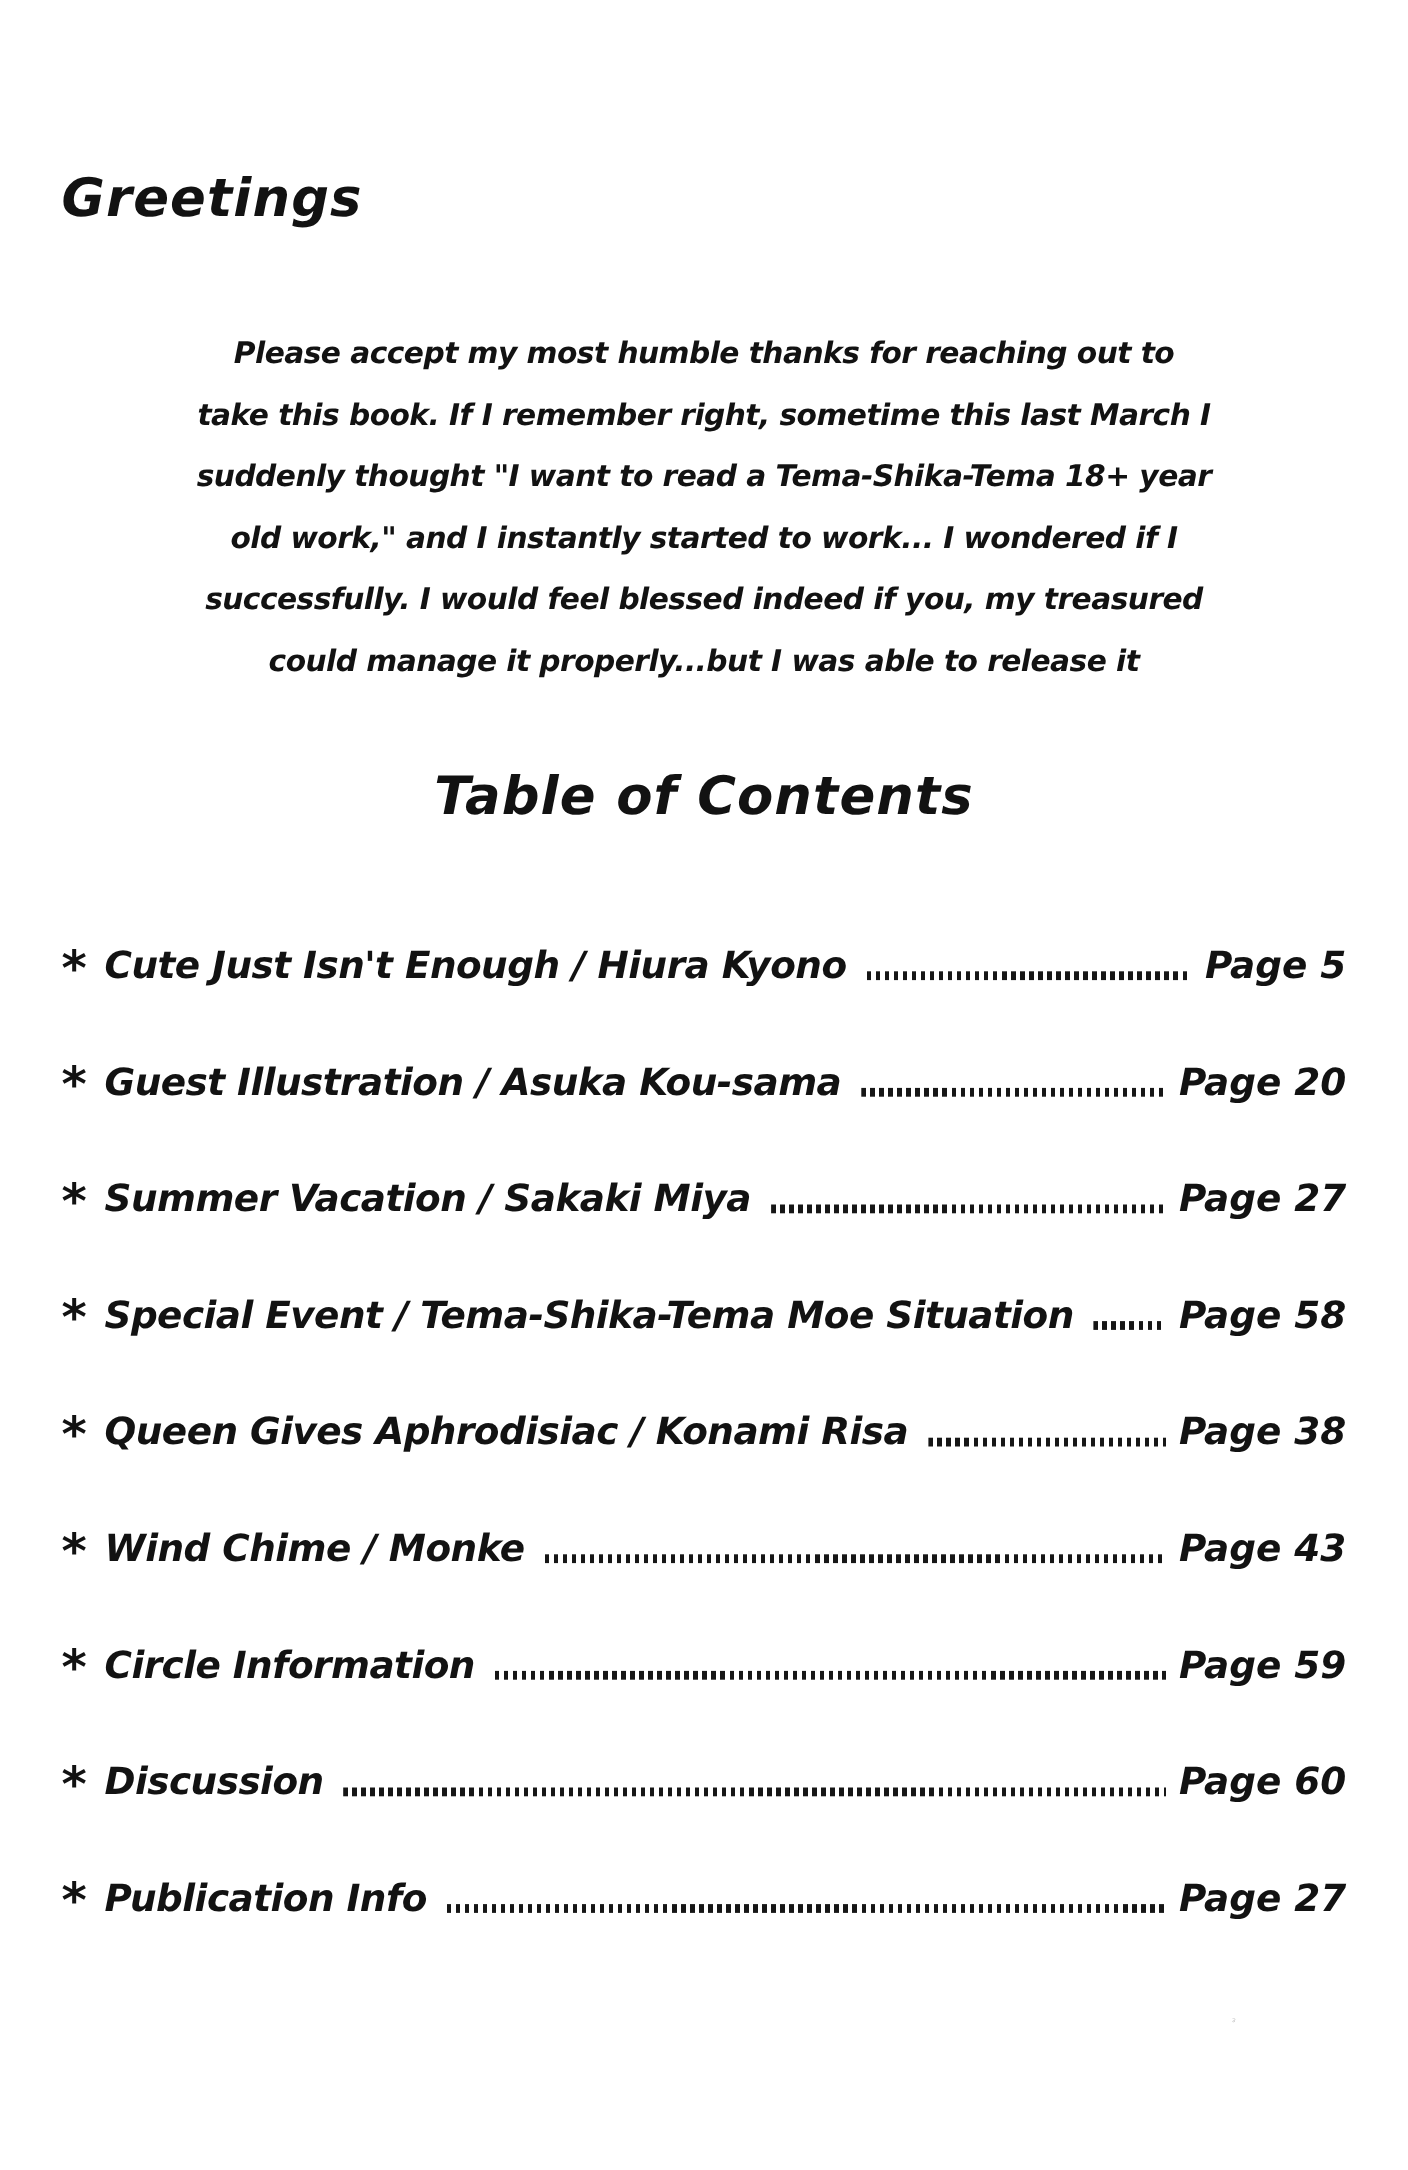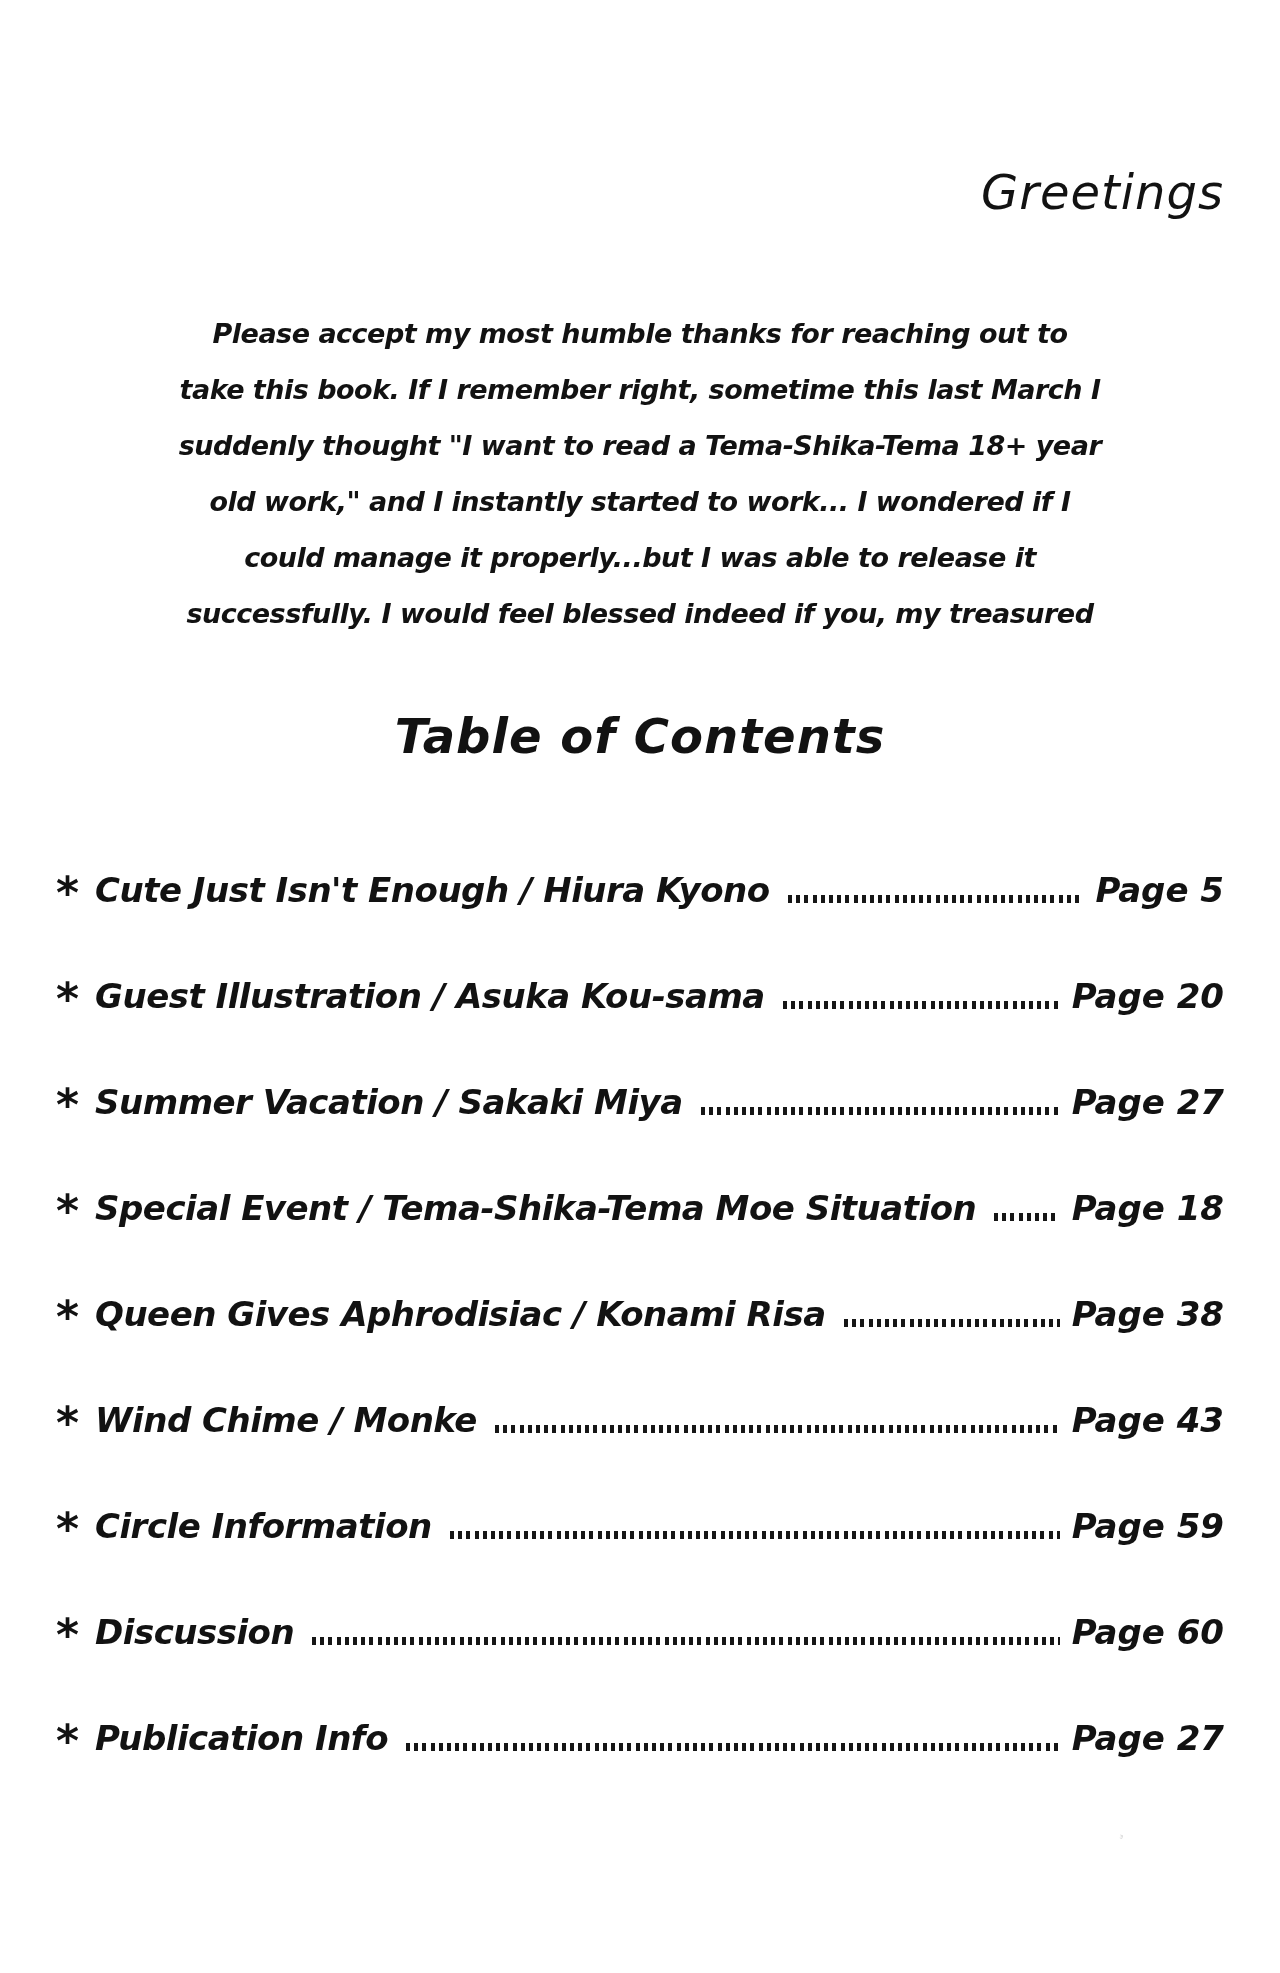--- a/index.html
+++ b/index.html
@@ -5,23 +5,23 @@
   html, body { margin:0; padding:0; }
   body {
     width:1280px; height:1973px;
     background:#ffffff; color:#121212;
     font-family:"DejaVu Sans", sans-serif;
     overflow:hidden; position:relative;
   }
   .page { padding:150px 56px 0 56px; }
 
   .greeting-title {
-    margin:12px 0 84px 0;
-    text-align:right;
-    font-style:italic; font-weight:normal;
+    margin:0 0 84px 0;
+    text-align:left;
+    font-style:italic; font-weight:bold;
     font-size:48px; line-height:60px;
     letter-spacing:1px;
   }
 
   .greeting-body {
     margin:0; text-align:center;
     font-style:italic; font-weight:bold;
     font-size:27px; line-height:56px;
     letter-spacing:-0.5px;
   }
@@ -72,22 +72,22 @@
 
 <div class="page">
 
   <h1 class="greeting-title">Greetings</h1>
 
   <div class="greeting-body">
     <div class="greeting-line">Please accept my most humble thanks for reaching out to</div>
     <div class="greeting-line">take this book. If I remember right, sometime this last March I</div>
     <div class="greeting-line">suddenly thought "I want to read a Tema-Shika-Tema 18+ year</div>
     <div class="greeting-line">old work," and I instantly started to work... I wondered if I</div>
+    <div class="greeting-line">successfully. I would feel blessed indeed if you, my treasured</div>
     <div class="greeting-line">could manage it properly...but I was able to release it</div>
-    <div class="greeting-line">successfully. I would feel blessed indeed if you, my treasured</div>
   </div>
 
   <h2 class="toc-title">Table of Contents</h2>
 
   <ul class="toc-list">
     <li class="toc-entry">
       <span class="toc-star">*</span>
       <span class="toc-entry-title">Cute Just Isn't Enough / Hiura Kyono</span>
       <span class="dot-leader"></span>
       <span class="toc-entry-page">Page 5</span>
@@ -101,21 +101,21 @@
     <li class="toc-entry">
       <span class="toc-star">*</span>
       <span class="toc-entry-title">Summer Vacation / Sakaki Miya</span>
       <span class="dot-leader"></span>
       <span class="toc-entry-page">Page 27</span>
     </li>
     <li class="toc-entry">
       <span class="toc-star">*</span>
       <span class="toc-entry-title">Special Event / Tema-Shika-Tema Moe Situation</span>
       <span class="dot-leader"></span>
-      <span class="toc-entry-page">Page 18</span>
+      <span class="toc-entry-page">Page 58</span>
     </li>
     <li class="toc-entry">
       <span class="toc-star">*</span>
       <span class="toc-entry-title">Queen Gives Aphrodisiac / Konami Risa</span>
       <span class="dot-leader"></span>
       <span class="toc-entry-page">Page 38</span>
     </li>
     <li class="toc-entry">
       <span class="toc-star">*</span>
       <span class="toc-entry-title">Wind Chime / Monke</span>

